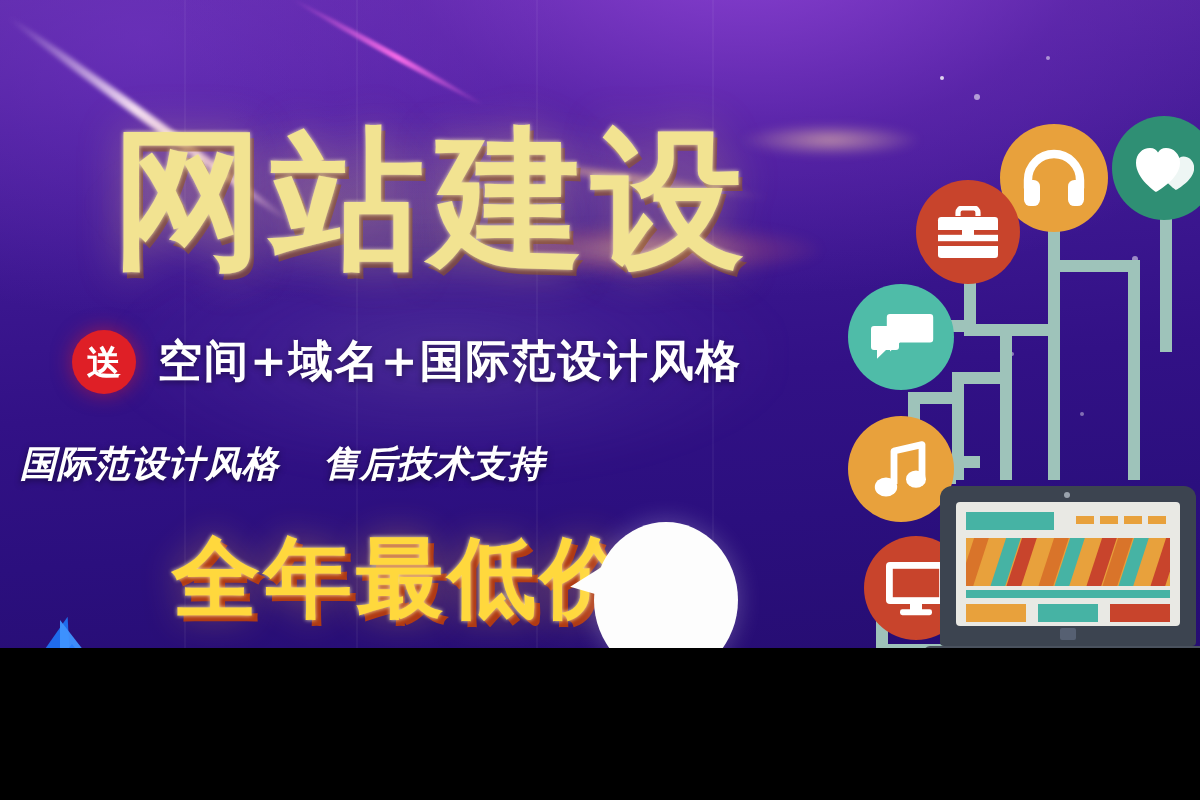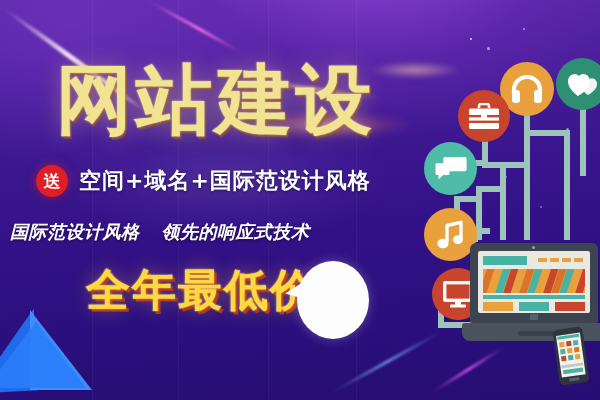--- a/index.html
+++ b/index.html
@@ -1,17 +1,17 @@
 <!DOCTYPE html>
 <html><head>
 <meta charset="utf-8">
 <style>
   html,body{margin:0;padding:0;background:#000;}
   #banner{
-    position:relative;width:600px;height:400px;overflow:hidden;
+    position:relative;width:600px;height:324px;overflow:hidden;
     font-family:"DejaVu Sans","Liberation Sans",sans-serif;
     background:
       radial-gradient(ellipse 420px 260px at 62% -12%, rgba(150,70,220,0.85) 0%, rgba(110,45,185,0.45) 42%, rgba(60,20,140,0) 72%),
       radial-gradient(ellipse 300px 200px at 12% 6%, rgba(120,55,200,0.55) 0%, rgba(70,25,150,0) 70%),
       linear-gradient(176deg, #5a2aa6 0%, #4a1f9c 18%, #3c1790 38%, #321186 58%, #2b0f7e 78%, #260d72 100%);
   }
   .layer{position:absolute;inset:0;pointer-events:none;}
 
   
   .streak{position:absolute;transform-origin:0 50%;border-radius:50%;}
@@ -275,19 +275,19 @@
 
   <div class="title">网站建设</div>
 
   <div class="giftline">
     <div class="gift-badge">送</div>
     <div class="gift-text">空间+域名+国际范设计风格</div>
   </div>
 
   <div class="features">
     <span>国际范设计风格</span>
-    <span>领先的响应式技术</span>
+    <span>售后技术支持</span>
   </div>
 
   <div class="price">全年最低价</div>
   <div class="bubble"></div>
 
 </div>
 
 </body></html>

